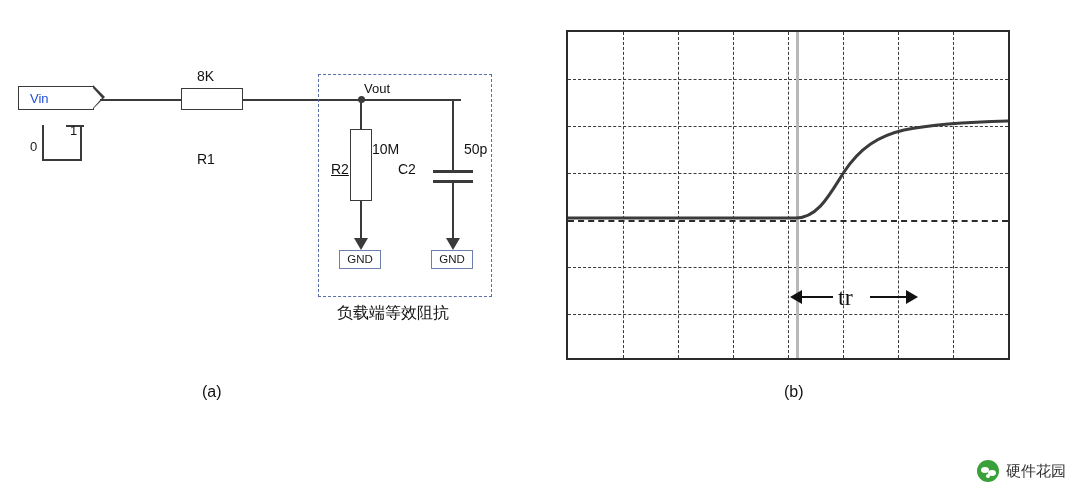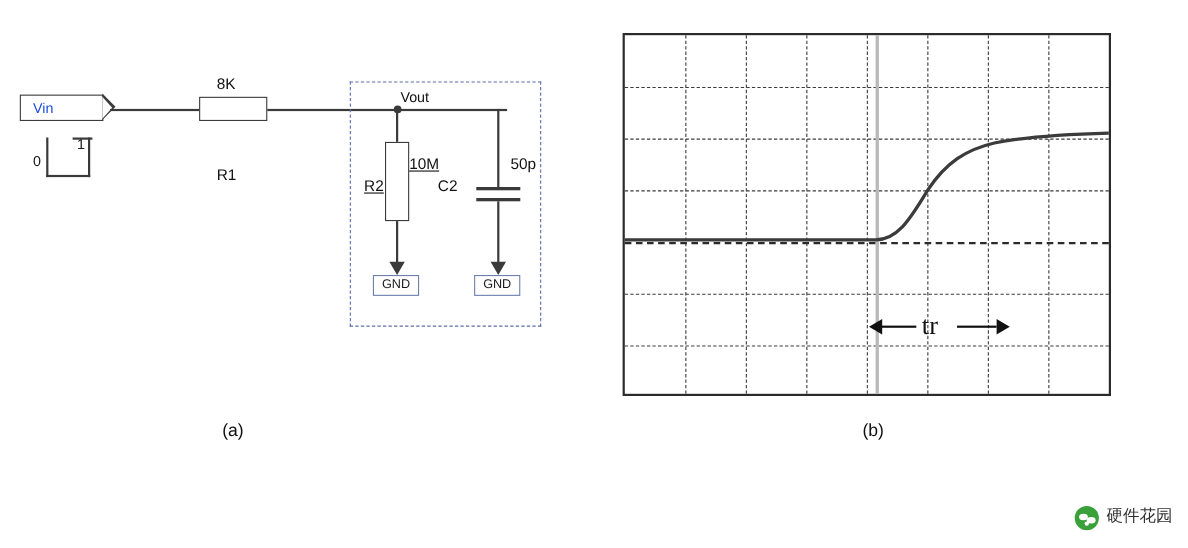--- a/index.html
+++ b/index.html
@@ -187,21 +187,21 @@
     color: #111;
     letter-spacing: 0.5px;
   }
   #figure-caption .gap { display: inline-block; width: 26px; }
 
   
   #watermark {
     position: absolute;
     right: 14px; bottom: 16px;
     display: flex;
-    align-items: flex-start;
+    align-items: center;
     gap: 7px;
     color: #2f2f2f;
     font-size: 15px;
   }
   .wm-logo {
     width: 22px; height: 22px;
     border-radius: 50%;
     background: #3aa03a;
     position: relative;
     flex: none;
@@ -244,27 +244,28 @@
 
     <div class="wire h" style="left:100px; top:99px; width:82px;"></div>
 
     <div class="res-h" style="left:181px; top:88px;"></div>
     <div class="ctext" style="left:197px; top:68px;">8K</div>
     <div class="ctext" style="left:197px; top:113px;margin-top:38px;">R1</div>
 
     <div class="wire h" style="left:243px; top:99px; width:218px;"></div>
 
     <div class="dash-box" style="left:318px; top:74px; width:174px; height:223px;"></div>
+    <div class="ctext cn" style="left:337px; top:303px; font-size:16px;">负载端等效阻抗</div>
 
     <div class="ctext sm" style="left:364px; top:81px;">Vout</div>
     <div class="abs" style="left:358px; top:96px; width:7px; height:7px; border-radius:50%; background:#3a3a3a;"></div>
 
     <div class="wire v" style="left:360px; top:99px; height:30px;"></div>
     <div class="res-v" style="left:350px; top:129px;"></div>
-    <div class="ctext" style="left:372px; top:141px;text-decoration:underline;">10M</div>
+    <div class="ctext" style="left:372px; top:141px;">10M</div>
     <div class="ctext" style="left:331px; top:161px;text-decoration:underline;">R2</div>
     <div class="wire v" style="left:360px; top:201px; height:42px;"></div>
     <div class="gnd-arrow" style="left:354px; top:238px;"></div>
     <div class="gnd-box" style="left:339px; top:250px;">GND</div>
 
     <div class="wire v" style="left:452px; top:99px; height:72px;"></div>
     <div class="cap-plate" style="left:433px; top:170px;"></div>
     <div class="cap-plate" style="left:433px; top:180px;"></div>
     <div class="ctext" style="left:464px; top:141px;">50p</div>
     <div class="ctext" style="left:398px; top:161px;">C2</div>

